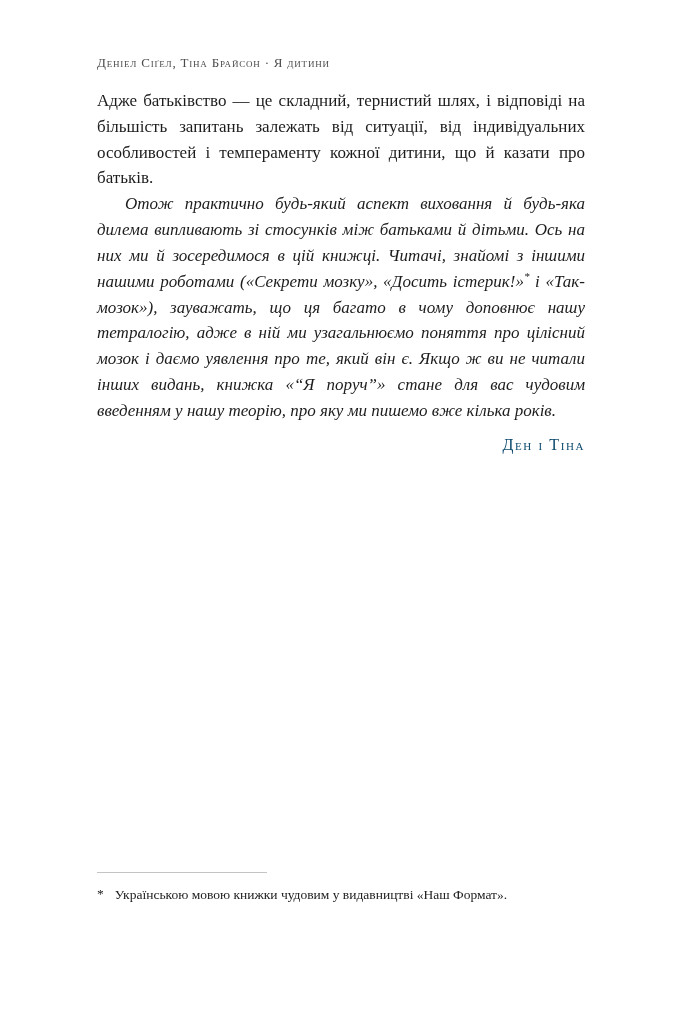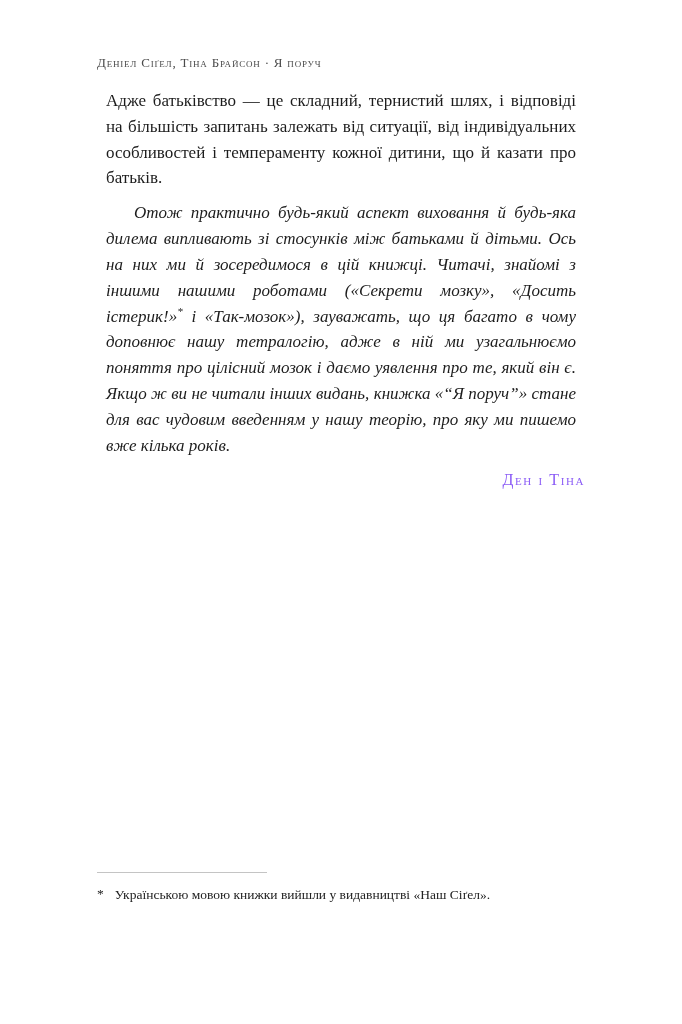--- a/index.html
+++ b/index.html
@@ -30,38 +30,38 @@
     margin: 0 0 17px 0;
   }
   .body-text {
     font-size: 17px;
     line-height: 1.52;
     text-align: justify;
     hyphens: auto;
     -webkit-hyphens: auto;
   }
   .para {
-    margin: 9px;
+    margin: 0;
   }
   .para.indent {
     text-indent: 28px;
     font-style: italic;
   }
   .fn-marker {
     font-size: 11px;
     vertical-align: super;
     line-height: 0;
   }
   .signature {
     margin: 9px 0 0 0;
     text-align: right;
     font-variant: small-caps;
     letter-spacing: 1.6px;
     font-size: 16px;
-    color: #8b5cf6;
+    color: #0c4a6e;
   }
   .footnote-area {
     position: absolute;
     left: 97px;
     top: 872px;
     width: 488px;
   }
   .footnote-rule {
     width: 170px;
     height: 1px;
@@ -85,36 +85,36 @@
     flex: 1 1 auto;
   }
 </style>
 </head>
 <body>
 
 <div class="page">
 
   <div class="content">
 
-    <header class="running-header">Деніел Сіґел, Тіна Брайсон · Я поруч</header>
+    <header class="running-header">Деніел Сіґел, Тіна Брайсон · Я дитини</header>
 
     <main class="body-text">
 
       <p class="para">Адже батьківство — це складний, тернистий шлях, і відповіді на більшість запитань залежать від ситуації, від індивідуальних особливостей і темпераменту кожної дитини, що й казати про батьків.</p>
 
       <p class="para indent"><span>Отож практично будь-який аспект виховання й будь-яка дилема випливають зі стосунків між батьками й дітьми. Ось на них ми й зосередимося в цій книжці. Читачі, знайомі з іншими нашими роботами («Секрети мозку», «Досить істерик!»</span><sup class="fn-marker">*</sup><span> і «Так-мозок»), зауважать, що ця багато в чому доповнює нашу тетралогію, адже в ній ми узагальнюємо поняття про цілісний мозок і даємо уявлення про те, який він є. Якщо ж ви не читали інших видань, книжка «“Я поруч”» стане для вас чудовим введенням у нашу теорію, про яку ми пишемо вже кілька років.</span></p>
 
 
       <p class="signature">Ден і Тіна</p>
 
     </main>
 
   </div>
 
   <footer class="footnote-area">
     <div class="footnote-rule"></div>
     <div class="footnote">
       <span class="fn-star">*</span>
-      <span class="fn-text">Українською мовою книжки вийшли у видавництві «Наш Сіґел».</span>
+      <span class="fn-text">Українською мовою книжки чудовим у видавництві «Наш Формат».</span>
     </div>
   </footer>
 
 </div>
 
 </body></html>

